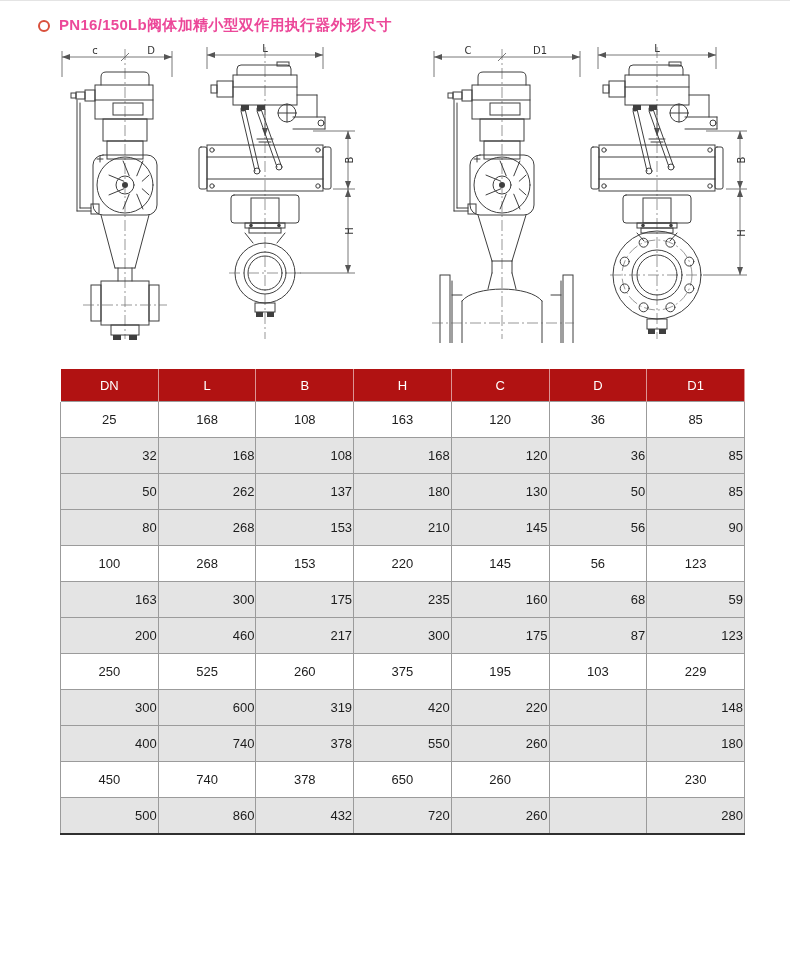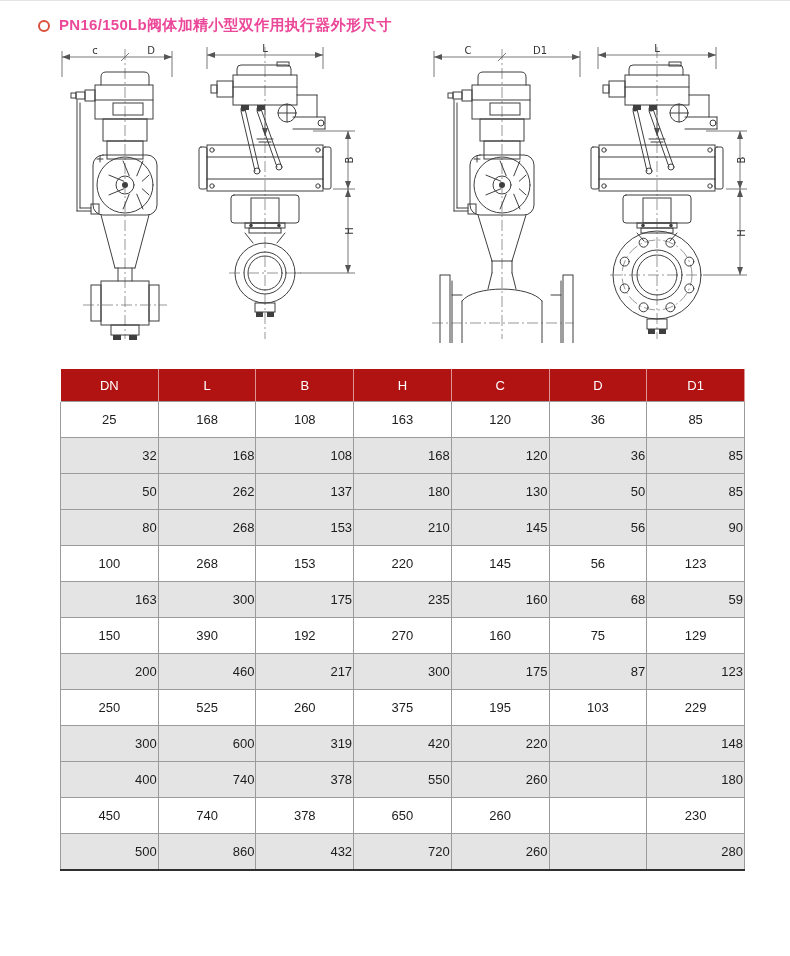--- a/index.html
+++ b/index.html
@@ -429,29 +429,20 @@
       </tr>
       <tr class="alt">
         <td>163</td>
         <td>300</td>
         <td>175</td>
         <td>235</td>
         <td>160</td>
         <td>68</td>
         <td>59</td>
       </tr>
-      <tr>
-        <td>150</td>
-        <td>390</td>
-        <td>192</td>
-        <td>270</td>
-        <td>160</td>
-        <td>75</td>
-        <td>129</td>
-      </tr>
       <tr class="alt">
         <td>200</td>
         <td>460</td>
         <td>217</td>
         <td>300</td>
         <td>175</td>
         <td>87</td>
         <td>123</td>
       </tr>
       <tr>

